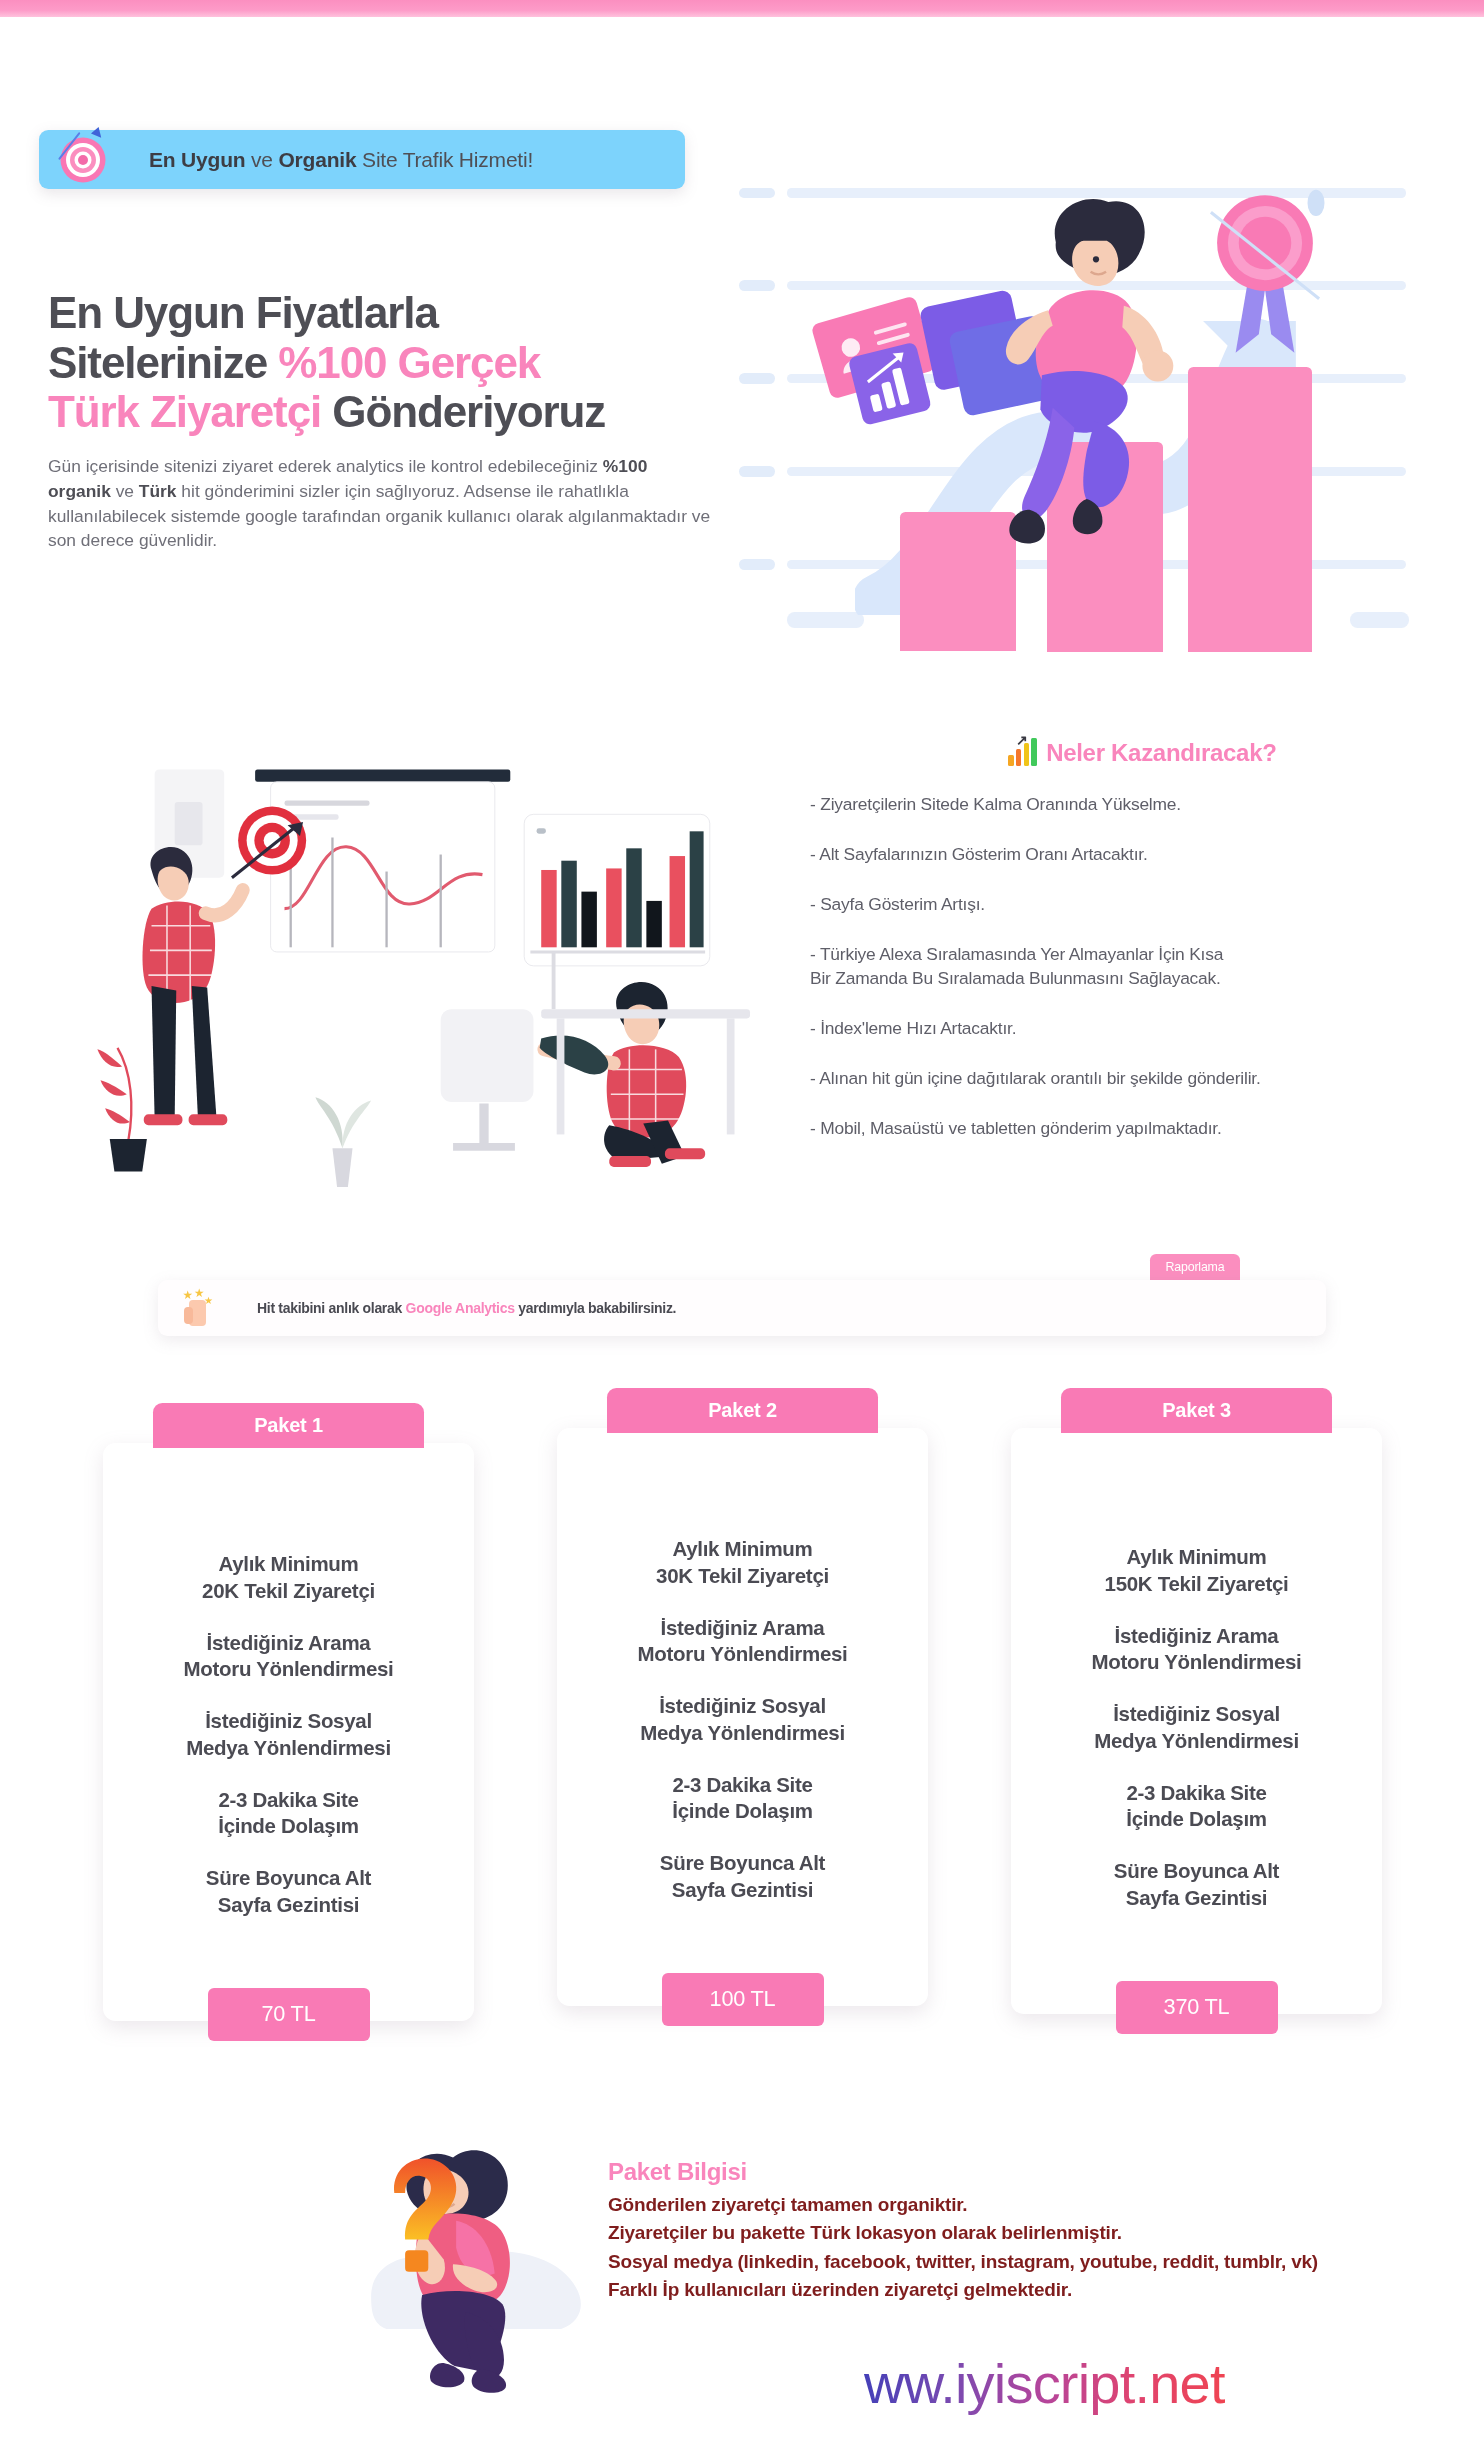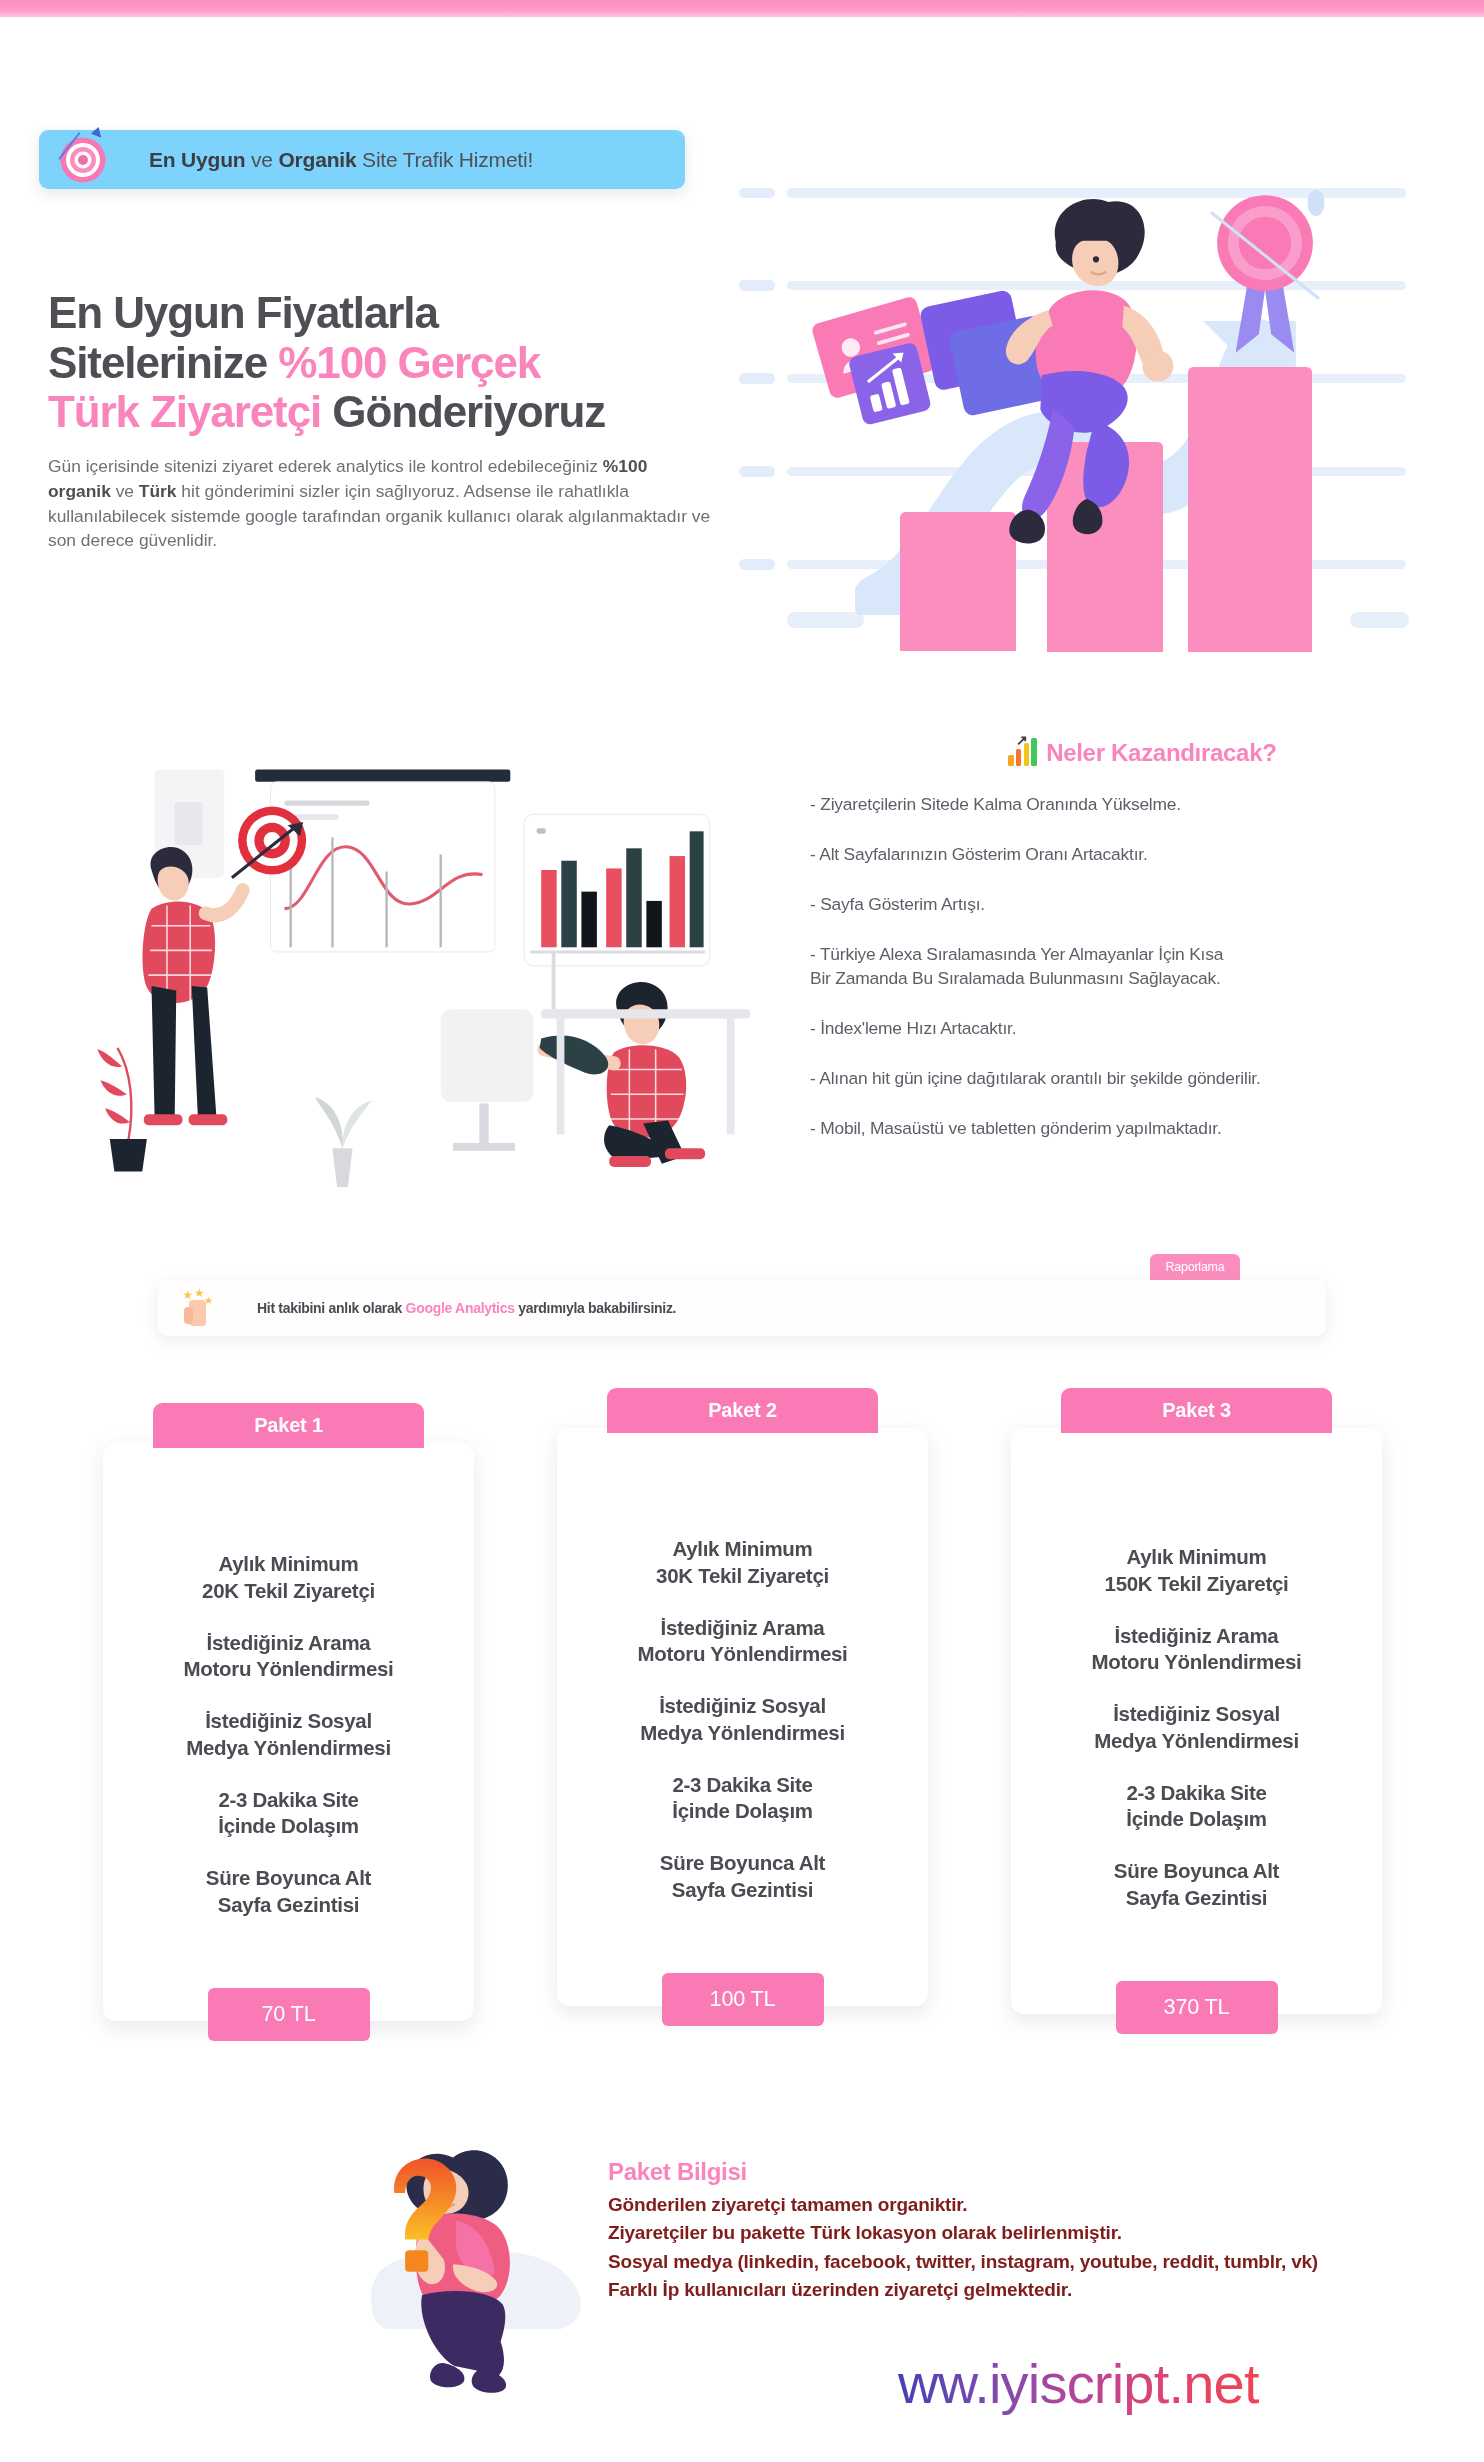--- a/index.html
+++ b/index.html
@@ -304,21 +304,21 @@
     font-size: 19px;
     line-height: 1.5;
     color: #7f1d1d;
     font-weight: 600;
     letter-spacing: -0.2px;
   }
 
   
   .site-url {
     position: absolute;
-    left: 898px; top: 2351px;
+    left: 864px; top: 2351px;
     font-size: 56px;
     font-weight: 400;
     letter-spacing: -0.8px;
     background: linear-gradient(90deg, #4540b8 0%, #7b4ab0 25%, #b5459b 50%, #e0446f 75%, #ef4452 100%);
     -webkit-background-clip: text;
     background-clip: text;
     color: transparent;
     white-space: nowrap;
   }
 </style>

